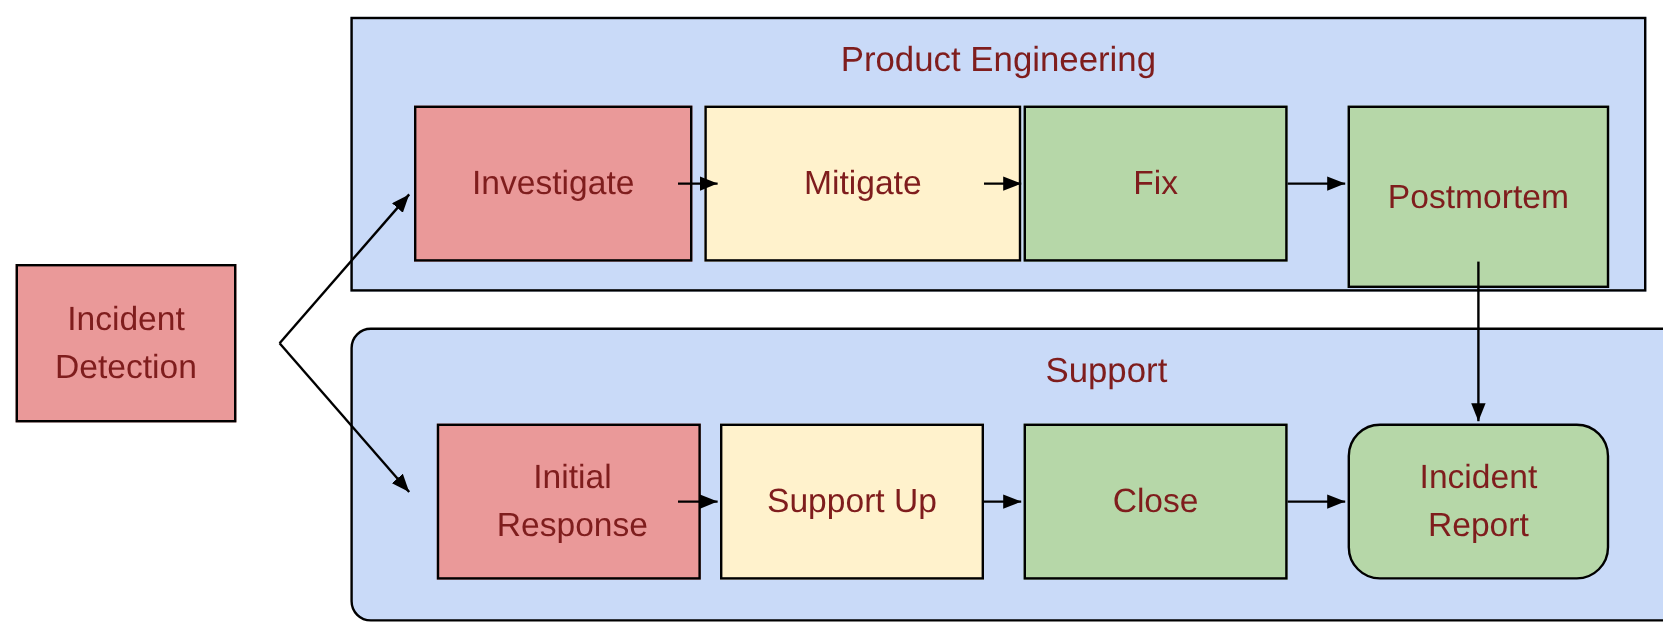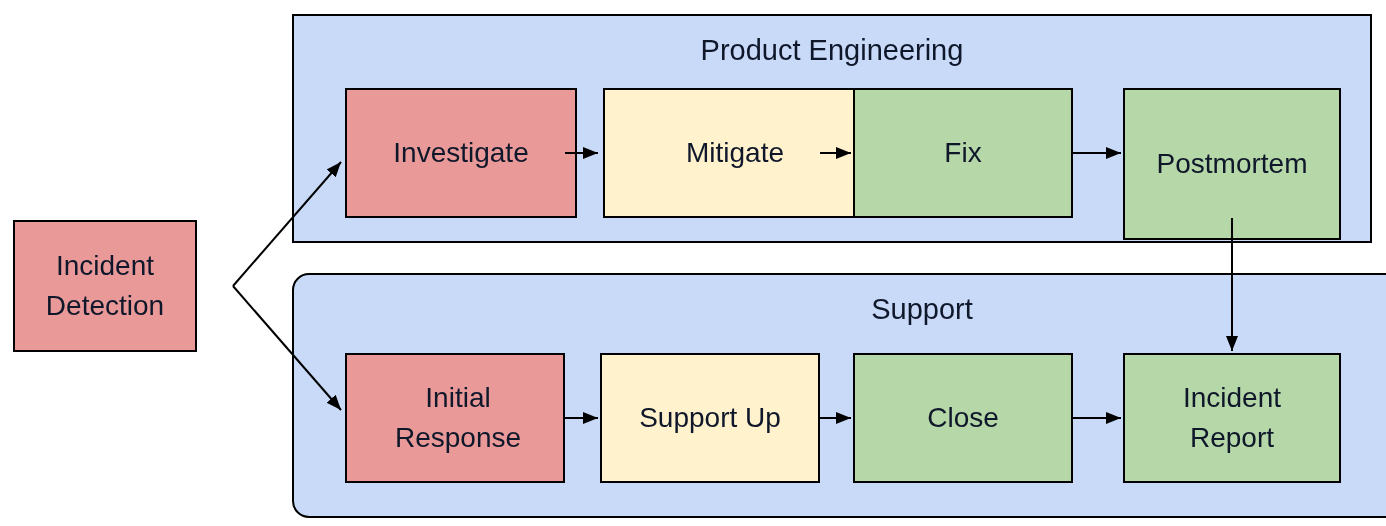--- a/index.html
+++ b/index.html
@@ -6,21 +6,21 @@
     margin: 0;
     padding: 0;
     background: #ffffff;
   }
   .canvas {
     position: relative;
     width: 1386px;
     height: 526px;
     background: #ffffff;
     font-family: "Liberation Sans", sans-serif;
-    color: #0f172a;
+    color: #7f1d1d;
     overflow: hidden;
   }
   .lane {
     position: absolute;
     box-sizing: border-box;
     border: 2px solid #000000;
   }
   .lane-title {
     text-align: center;
     padding-top: 17px;
@@ -58,33 +58,33 @@
   </div>
 
   <div class="lane" style="left: 292px; top: 273px; width: 1260px; height: 245px; background-color: rgb(201, 218, 248); border-radius: 17px;">
     <div class="lane-title">Support</div>
   </div>
 
   <div class="node" style="left: 13px; top: 220px; width: 184px; height: 132px; background-color: rgb(234, 153, 153);">Incident Detection</div>
 
   <div class="node" style="left: 345px; top: 88px; width: 232px; height: 130px; background-color: rgb(234, 153, 153);">Investigate</div>
 
-  <div class="node" style="left: 603px; top: 88px; width: 264px; height: 130px; background-color: rgb(255, 242, 204);">Mitigate</div>
+  <div class="node" style="left: 587px; top: 88px; width: 264px; height: 130px; background-color: rgb(255, 242, 204);">Mitigate</div>
 
   <div class="node" style="left: 853px; top: 88px; width: 220px; height: 130px; background-color: rgb(182, 215, 168);">Fix</div>
 
   <div class="node" style="left: 1123px; top: 88px; width: 218px; height: 152px; background-color: rgb(182, 215, 168);">Postmortem</div>
 
-  <div class="node" style="left: 345px; top: 353px; width: 220px; height: 130px; background-color: rgb(234, 153, 153); padding-left: 20px;">Initial Response</div>
+  <div class="node" style="left: 364px; top: 353px; width: 220px; height: 130px; background-color: rgb(234, 153, 153); padding-left: 20px;">Initial Response</div>
 
   <div class="node" style="left: 600px; top: 353px; width: 220px; height: 130px; background-color: rgb(255, 242, 204);">Support Up</div>
 
   <div class="node" style="left: 853px; top: 353px; width: 220px; height: 130px; background-color: rgb(182, 215, 168);">Close</div>
 
-  <div class="node" style="left: 1123px; top: 353px; width: 218px; height: 130px; background-color: rgb(182, 215, 168);">Incident Report</div>
+  <div class="node" style="left: 1123px; top: 353px; width: 218px; height: 130px; background-color: rgb(182, 215, 168); border-radius: 27px;">Incident Report</div>
 
   <svg class="arrows" width="1386" height="526" viewBox="0 0 1386 526">
     <defs>
       <marker id="ah" markerUnits="userSpaceOnUse" markerWidth="16" markerHeight="13" refX="15" refY="6" orient="auto">
         <path d="M0,0 L15,6 L0,12 Z" fill="#000000"></path>
       </marker>
     </defs>
     <line x1="233" y1="286" x2="341" y2="162" stroke="#000000" stroke-width="2" marker-end="url(#ah)"></line>
     <line x1="233" y1="286" x2="341" y2="410" stroke="#000000" stroke-width="2" marker-end="url(#ah)"></line>
     <line x1="565" y1="153" x2="598" y2="153" stroke="#000000" stroke-width="2" marker-end="url(#ah)"></line>

